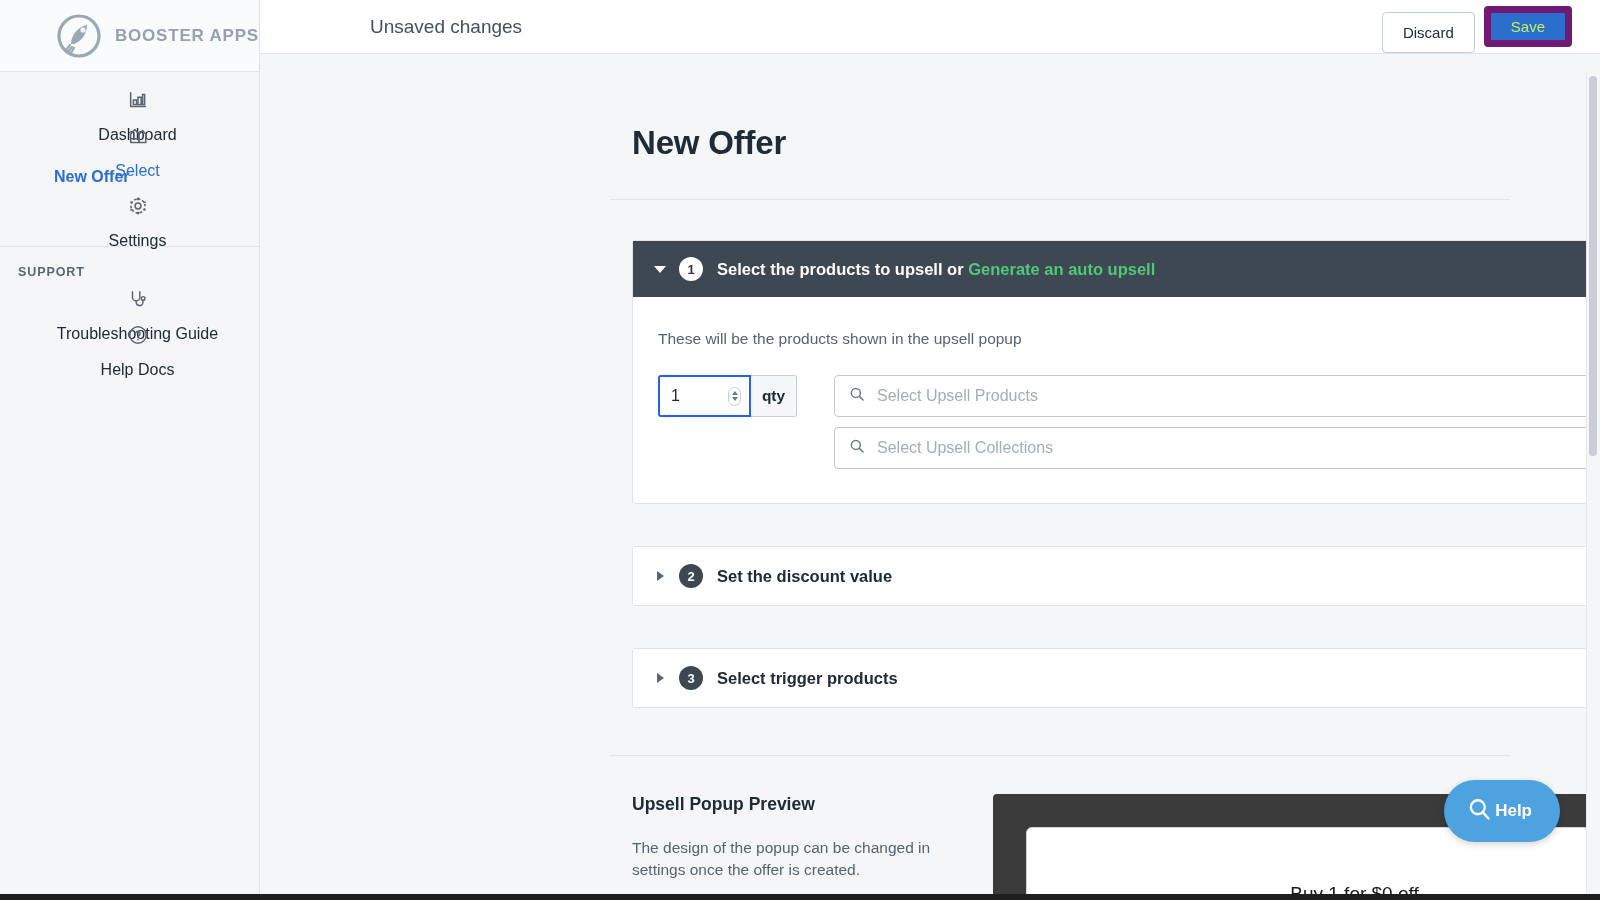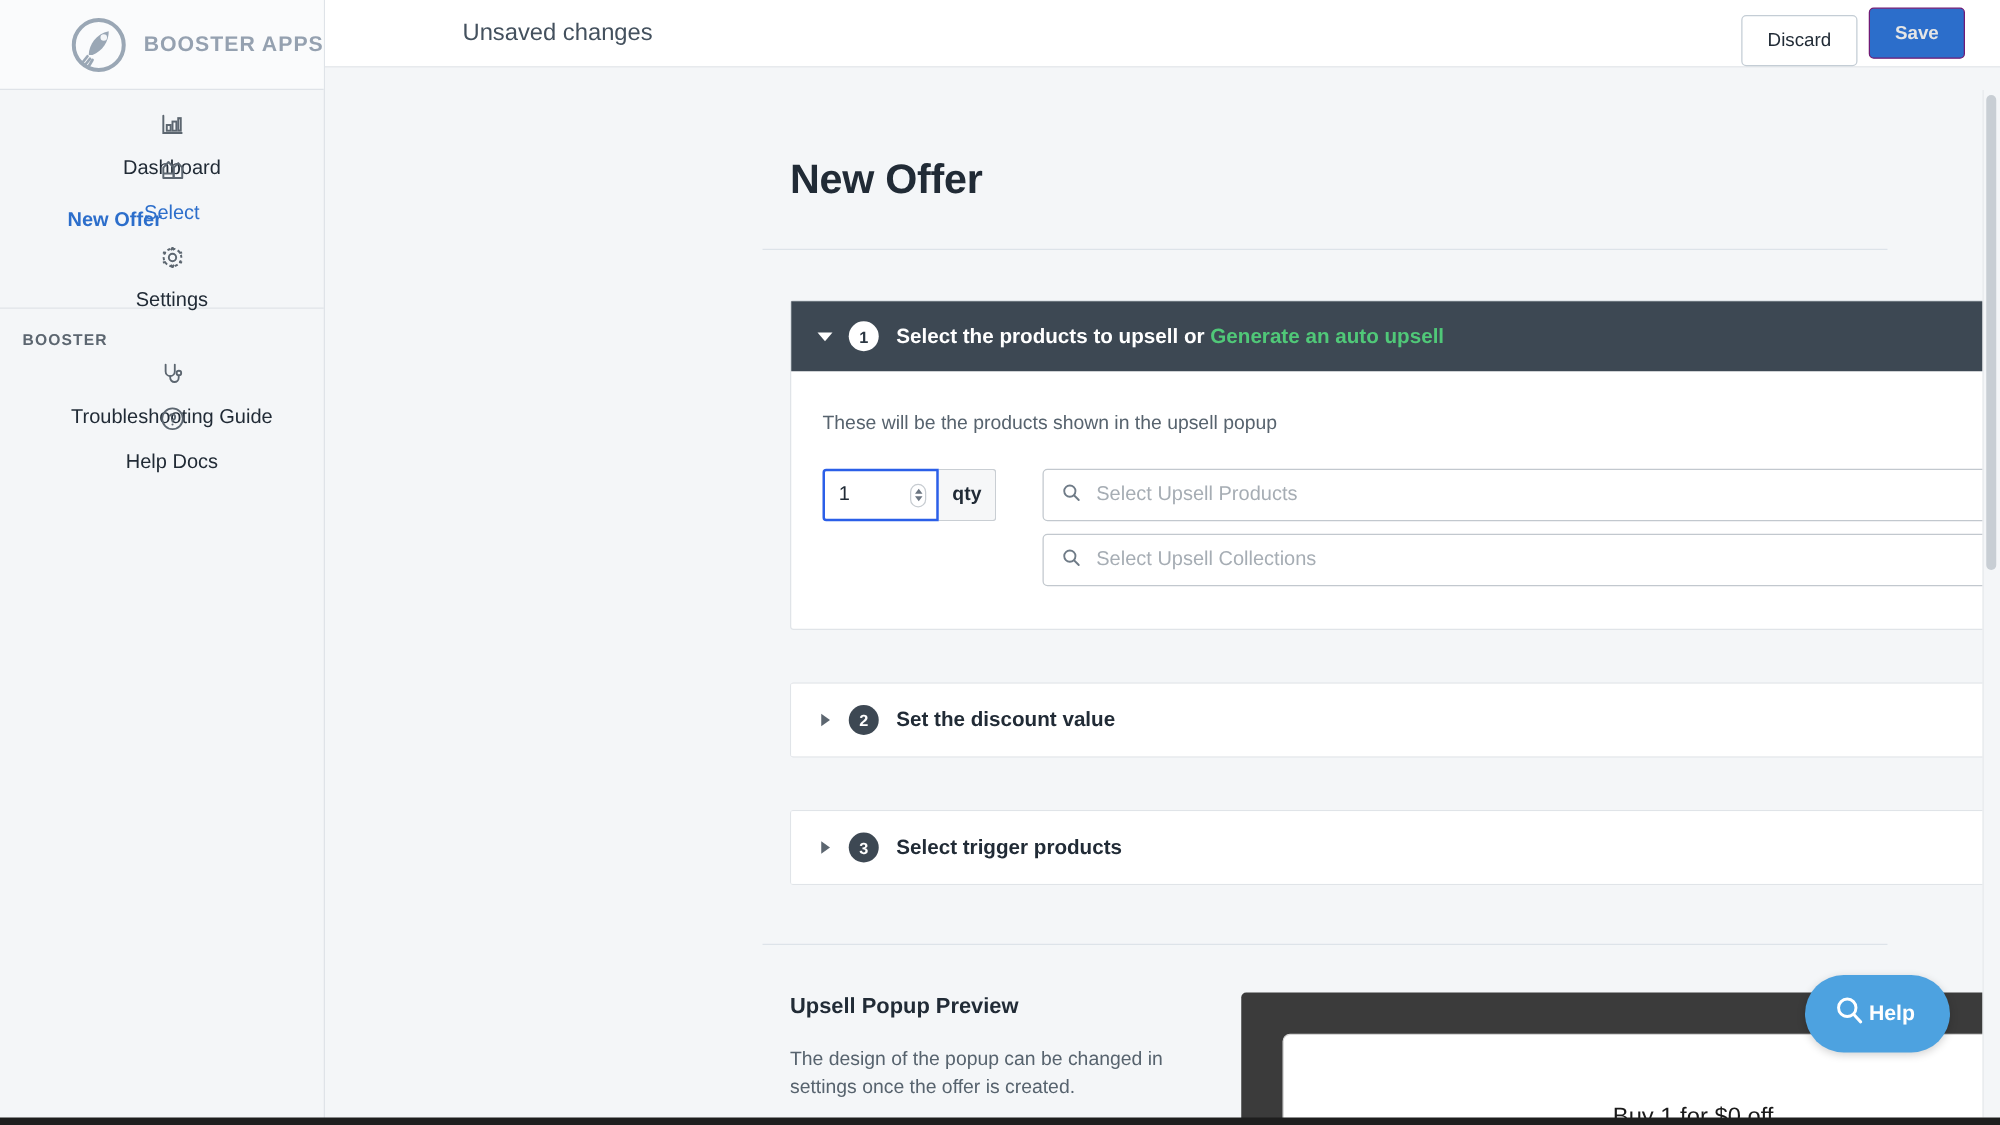--- a/index.html
+++ b/index.html
@@ -93,23 +93,22 @@
     display: flex; align-items: center; justify-content: center;
   }
   .btn-discard {
     background: #ffffff;
     border: 1px solid #c4cdd5;
     color: #212b36;
     margin-top: 12px;
   }
   .btn-save {
     background: #2c6ecb;
-    border: 1px solid #701a75;
-    color: #e5e5e5;
-    font-weight: bold;
+    border: 7px solid #701a75;
+    color: #bef264;
   }
 
   .content {
     position: absolute;
     top: 72px; left: 0; right: 0; bottom: 0;
     overflow: hidden;
   }
   .page-title {
     font-size: 33px; font-weight: 600; color: #212b36;
     padding: 52px 0 0 372px;
@@ -329,21 +328,21 @@
             <circle cx="12" cy="12" r="3.2"></circle>
             <path d="M12 3.2 L13.3 5.6 M12 20.8 L10.7 18.4 M20.4 7.6 L17.8 8.1 M3.6 16.4 L6.2 15.9 M20.4 16.4 L17.8 15.9 M3.6 7.6 L6.2 8.1 M12 3.2 L10.7 5.6 M12 20.8 L13.3 18.4"></path>
             <path d="M12 4.3 A7.7 7.7 0 1 1 11.99 4.3" stroke-dasharray="2.6 2.2"></path>
           </svg>
         </span>
         <span class="nav-label">Settings</span>
       </div>
 
       <div class="nav-divider"></div>
 
-      <div class="support-title">BOOSTER</div>
+      <div class="support-title">SUPPORT</div>
 
       <div class="nav-item">
         <span class="ico">
           <svg viewBox="0 0 24 24" width="22" height="22" fill="none" stroke="#5c6670" stroke-width="1.6">
             <path d="M6 4 L6 10 A4 4 0 0 0 14 10 L14 4" stroke-linecap="round"></path>
             <path d="M10 14 L10 15.5 A3.6 3.6 0 0 0 17.4 15.5 L17.4 13.4" stroke-linecap="round"></path>
             <circle cx="17.6" cy="11.4" r="2"></circle>
           </svg>
         </span>
         <span class="nav-label">Troubleshooting Guide</span>

